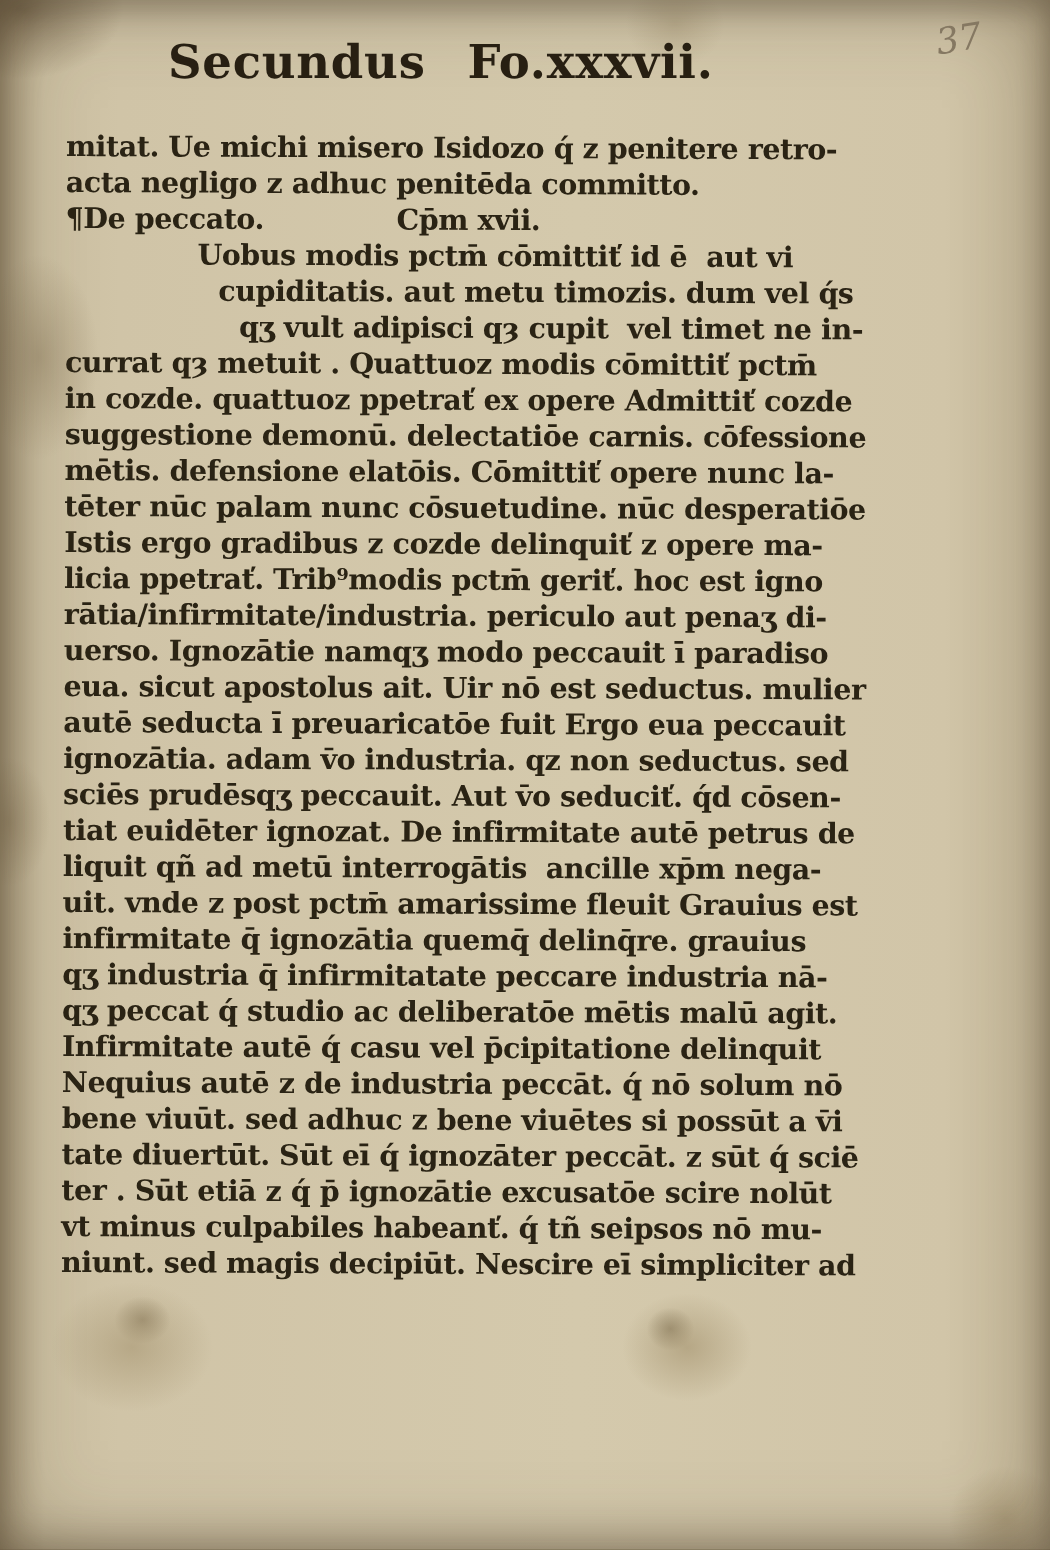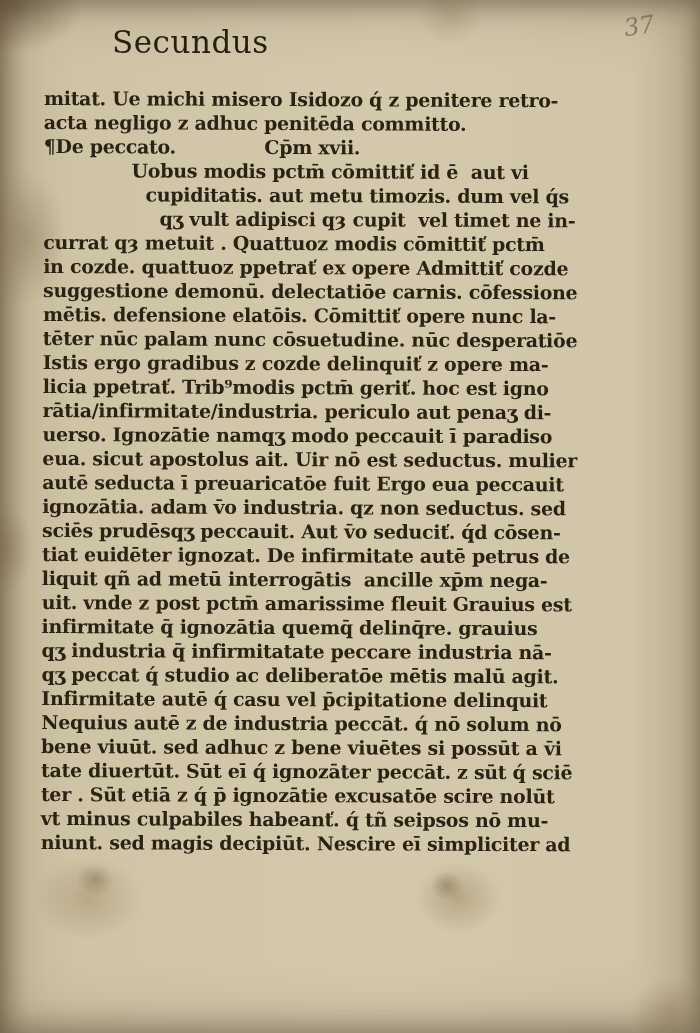--- a/index.html
+++ b/index.html
@@ -22,21 +22,21 @@
       radial-gradient(46px 40px at 450px 16px, rgba(150,133,98,.30), rgba(150,133,98,0) 72%),
       linear-gradient(to right,#b3a586 0px,#ccc0a2 30px,#d0c4a7 80px,#d4c9ac 55%,#d1c5a8 90%,#c4b798 100%);
     box-shadow:
       inset 0 0 60px rgba(70,55,35,.35),
       inset 0 8px 18px rgba(70,55,35,.30),
       inset 0 -10px 22px rgba(70,55,35,.25);
   }
   .header{
     position:absolute;top:24px;left:112px;
     display:flex;gap:28px;
-    font-size:31px;font-weight:normal;color:#271f12;
+    font-size:31px;font-weight:bold;color:#271f12;
     letter-spacing:0.5px;
   }
   .annotation{
     position:absolute;top:12px;left:624px;
     font-size:24px;font-style:italic;color:#857862;
     transform:rotate(-9deg);
   }
   .textblock{
     position:absolute;left:44px;top:86px;width:606px;
     transform:rotate(0.25deg);transform-origin:top left;
@@ -49,20 +49,21 @@
 </style>
 </head>
 <body>
 
 <div class="page">
 
   <div class="annotation">37</div>
 
   <div class="header">
     <span>Secundus</span>
+    <span>Fo.xxxvii.</span>
   </div>
 
   <div class="textblock">
 
   <div class="line">mitat. Ue michi misero Isidozo q́ z penitere retro-</div>
       <div class="line">acta negligo z adhuc penitēda committo.</div>
       <div class="line">¶De peccato.              Cp̄m xvii.</div>
       <div class="line" style="padding-left: 88px;">Uobus modis pctm̄ cōmittiť id ē  aut vi</div>
       <div class="line" style="padding-left: 102px;">cupiditatis. aut metu timozis. dum vel q́s</div>
       <div class="line" style="padding-left: 116px;">qʒ vult adipisci qȝ cupit  vel timet ne in-</div>

